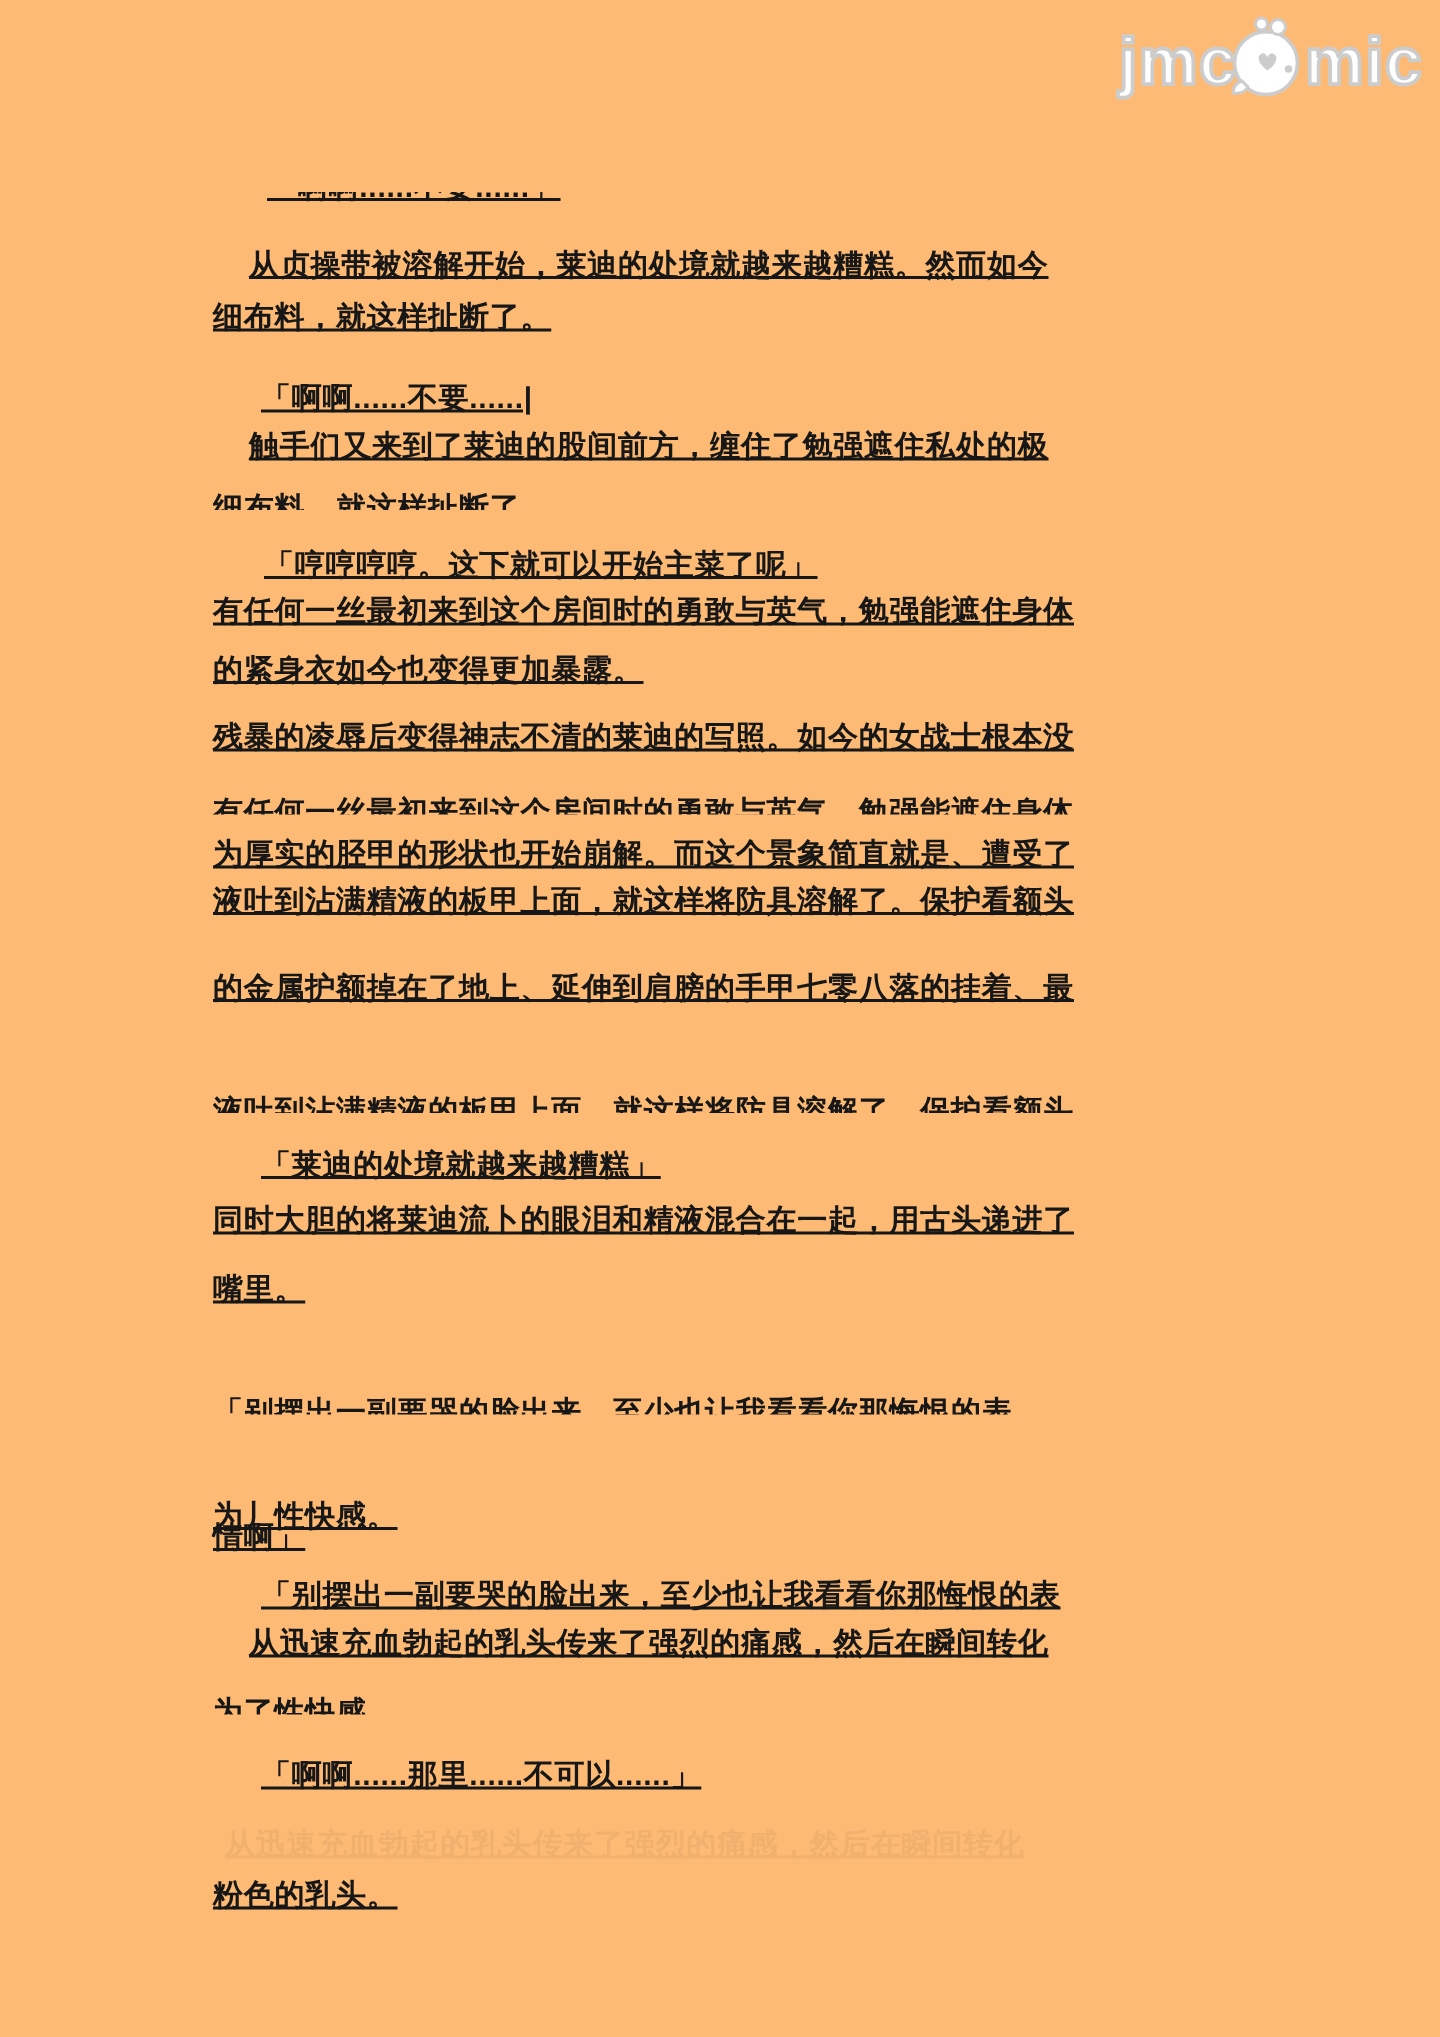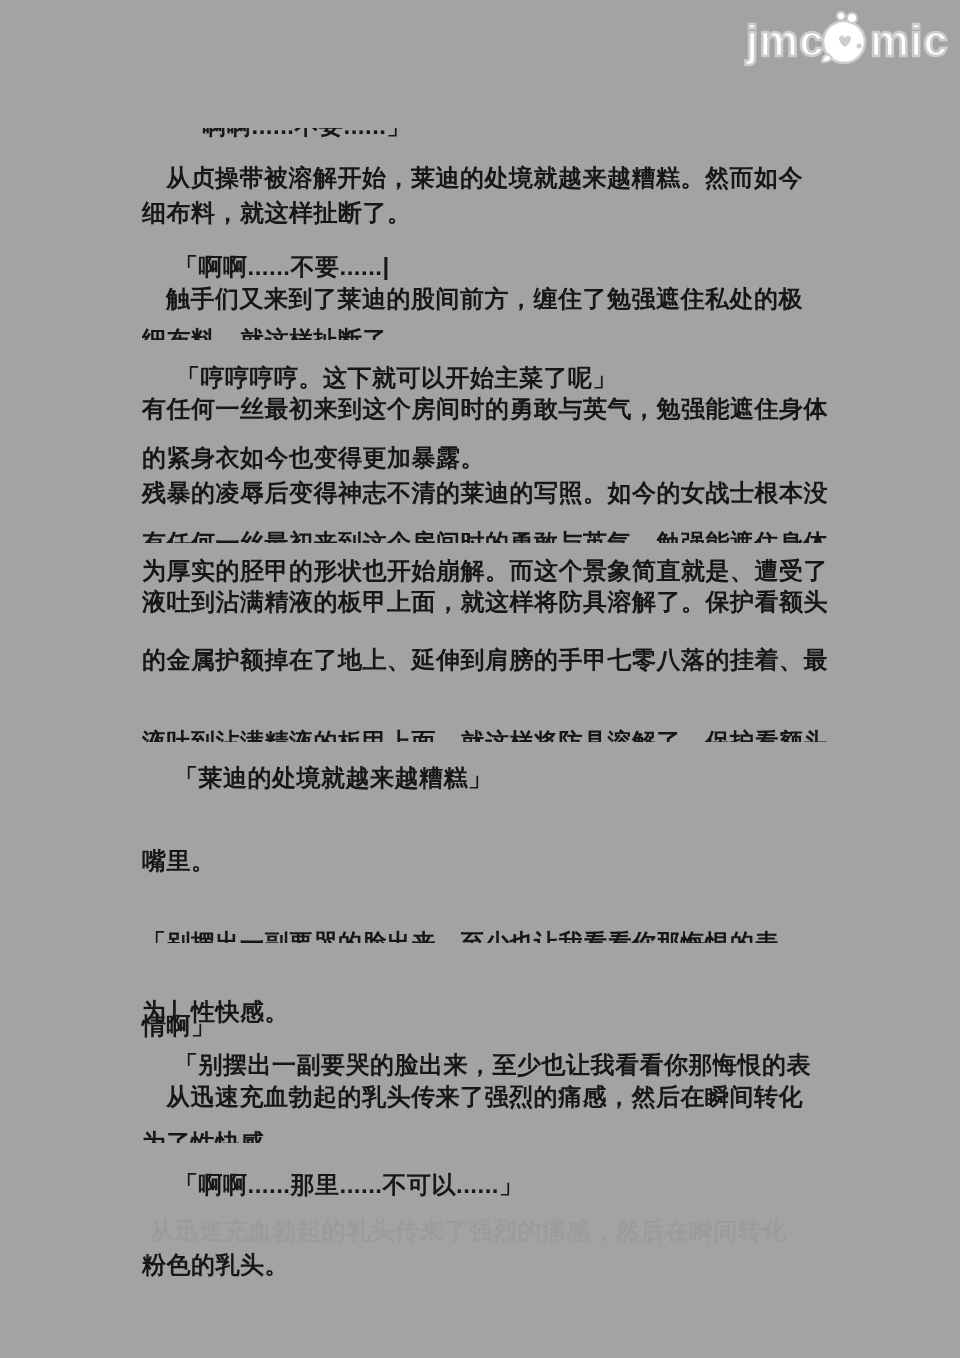--- a/index.html
+++ b/index.html
@@ -1,39 +1,40 @@
 <!DOCTYPE html>
 <html><head>
 <meta charset="utf-8">
 <style>
   html,body{margin:0;padding:0;background:#e9e9e9;}
   #page{
     position:relative;
     width:960px;height:1358px;
     margin:0 auto;
-    background:#a3a3a3;
+    background:#fdba74;
     overflow:hidden;
     font-family:"Liberation Sans","DejaVu Sans",sans-serif;
   }
   
   #logo{
     position:absolute;top:6px;right:6px;
     width:210px;height:64px;
   }
   
   #text-layer{position:absolute;inset:0;}
   .line{
     position:absolute;
     white-space:nowrap;
-    font-size:24px;
+    font-size:20px;
     font-weight:700;
     letter-spacing:0.5px;
     color:#171717;
     line-height:29px;
     height:29px;
+    text-decoration:underline;
   }
   .line .inner{display:block;}
   .mode-clip-top{height:15px;overflow:hidden;}
   .mode-clip-bottom{height:12px;overflow:hidden;}
   .mode-clip-bottom .inner{margin-top:-17px;}
   .mode-ghost{opacity:0.05;filter:blur(0.5px);}
 </style>
 </head>
 <body>
 
@@ -73,21 +74,21 @@
       </div>
       <div class="line mode-clip-top" style="top: 325px; left: 142px;">
         <span class="inner">细布料，就这样扯断了。</span>
       </div>
       <div class="line mode-normal" style="top: 363px; left: 176px;">
         <span class="inner">「哼哼哼哼。这下就可以开始主菜了呢」</span>
       </div>
       <div class="line mode-normal" style="top: 394px; left: 142px;">
         <span class="inner">有任何一丝最初来到这个房间时的勇敢与英气，勉强能遮住身体</span>
       </div>
-      <div class="line mode-normal" style="top: 443px; left: 142px;">
+      <div class="line mode-normal" style="top: 433px; left: 142px;">
         <span class="inner">的紧身衣如今也变得更加暴露。</span>
       </div>
       <div class="line mode-normal" style="top: 478px; left: 142px;">
         <span class="inner">残暴的凌辱后变得神志不清的莱迪的写照。如今的女战士根本没</span>
       </div>
       <div class="line mode-clip-top" style="top: 528px; left: 142px;">
         <span class="inner">有任何一丝最初来到这个房间时的勇敢与英气，勉强能遮住身体</span>
       </div>
       <div class="line mode-normal" style="top: 556px; left: 142px;">
         <span class="inner">为厚实的胫甲的形状也开始崩解。而这个景象简直就是、遭受了</span>
@@ -96,20 +97,23 @@
         <span class="inner">液吐到沾满精液的板甲上面，就这样将防具溶解了。保护看额头</span>
       </div>
       <div class="line mode-normal" style="top: 645px; left: 142px;">
         <span class="inner">的金属护额掉在了地上、延伸到肩膀的手甲七零八落的挂着、最</span>
       </div>
       <div class="line mode-clip-top" style="top: 727px; left: 142px;">
         <span class="inner">液吐到沾满精液的板甲上面，就这样将防具溶解了。保护看额头</span>
       </div>
       <div class="line mode-normal" style="top: 763px; left: 174px;">
         <span class="inner">「莱迪的处境就越来越糟糕」</span>
+      </div>
+      <div class="line mode-normal" style="top: 800px; left: 142px;">
+        <span class="inner">同时大胆的将莱迪流卜的眼泪和精液混合在一起，用古头递进了</span>
       </div>
       <div class="line mode-normal" style="top: 846px; left: 142px;">
         <span class="inner">嘴里。</span>
       </div>
       <div class="line mode-clip-top" style="top: 928px; left: 142px;">
         <span class="inner">「别摆出一副要哭的脸出来，至少也让我看看你那悔恨的表</span>
       </div>
       <div class="line mode-normal" style="top: 963px; left: 142px; margin-top: 48px;">
         <span class="inner">情啊」</span>
       </div>

